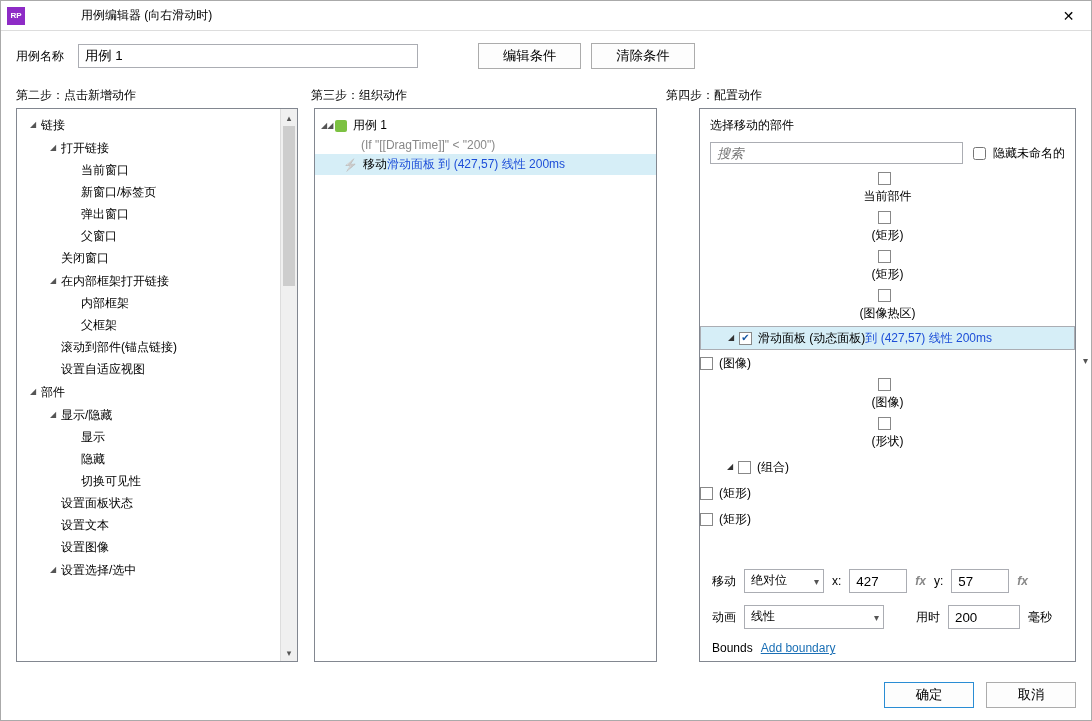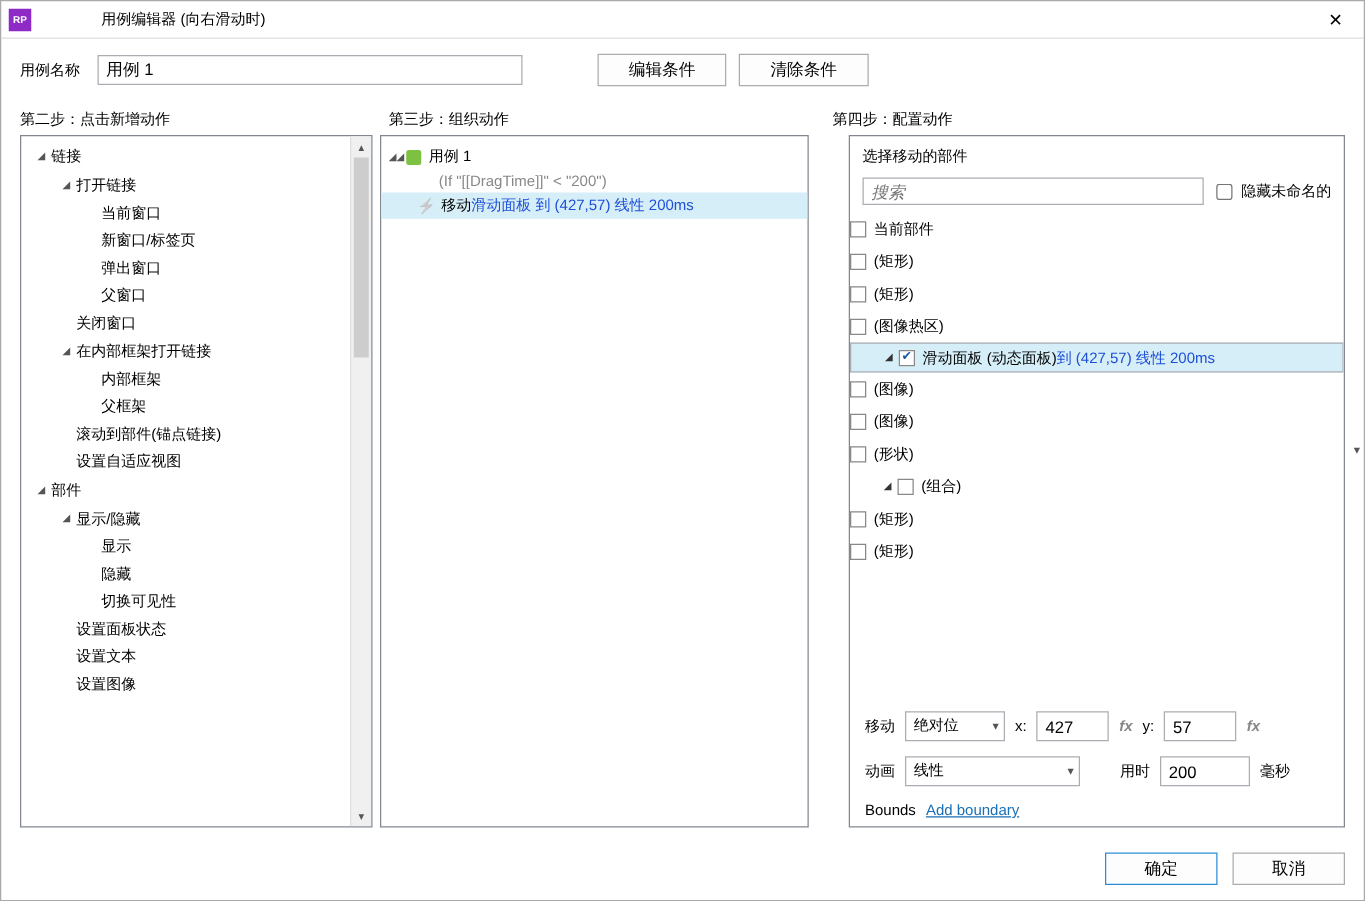--- a/index.html
+++ b/index.html
@@ -61,21 +61,21 @@
   gap: 0;
 }
 .steps .step2 { width: 295px; }
 .steps .step3 { width: 355px; }
 .steps .step4 { flex: 1; }
 
 .panels {
   display: flex;
   flex: 1;
   padding: 0 15px 10px 15px;
-  gap: 6px;
+  gap: 16px;
   min-height: 0;
 }
 .panel {
   border: 1px solid #828790;
   background: #fff;
   display: flex;
   flex-direction: column;
   overflow: hidden;
 }
 .panel2 { width: 282px; position: relative; }
@@ -143,21 +143,21 @@
 }
 .p4-list .row {
   display: flex; align-items: center; padding: 2px 0;
 }
 .p4-list .row.sel { background: #d6eef7; }
 .p4-list .chkbox {
   width: 13px; height: 13px; border: 1px solid #888; margin-right: 6px;
   background: #fff; display: inline-flex; align-items:center; justify-content:center;
   font-size: 10px; color: #1556a3;
 }
-.pad1 { padding-left: 42px; }
+.pad1 { padding-left: 42px; flex-direction: column; }
 .pad2 { padding-left: 60px; }
 .tri { width: 12px; font-size: 8px; color: #333; text-align: center; margin-right: 2px;}
 .open::before { content: "◢"; }
 
 .p4-bottom {
   padding: 10px 12px 6px 12px;
   display: flex; flex-direction: column; gap: 12px;
 }
 .p4-line { display: flex; align-items: center; gap: 8px; }
 .sel, .numbox {
@@ -281,20 +281,24 @@
             <span class="arrow" style="visibility:hidden"></span>
             <span>设置面板状态</span>
           </div>
         <div class="node indent2">
             <span class="arrow" style="visibility:hidden"></span>
             <span>设置文本</span>
           </div>
         <div class="node indent2">
             <span class="arrow" style="visibility:hidden"></span>
             <span>设置图像</span>
+          </div>
+        <div class="node indent2">
+            <span class="arrow open"></span>
+            <span>设置选择/选中</span>
           </div>
       </div>
       <div class="scrollbar">
         <div class="scroll-btn">▴</div>
         <div class="scroll-thumb"></div>
         <div style="flex:1"></div>
         <div class="scroll-btn">▾</div>
       </div>
     </div>
 

